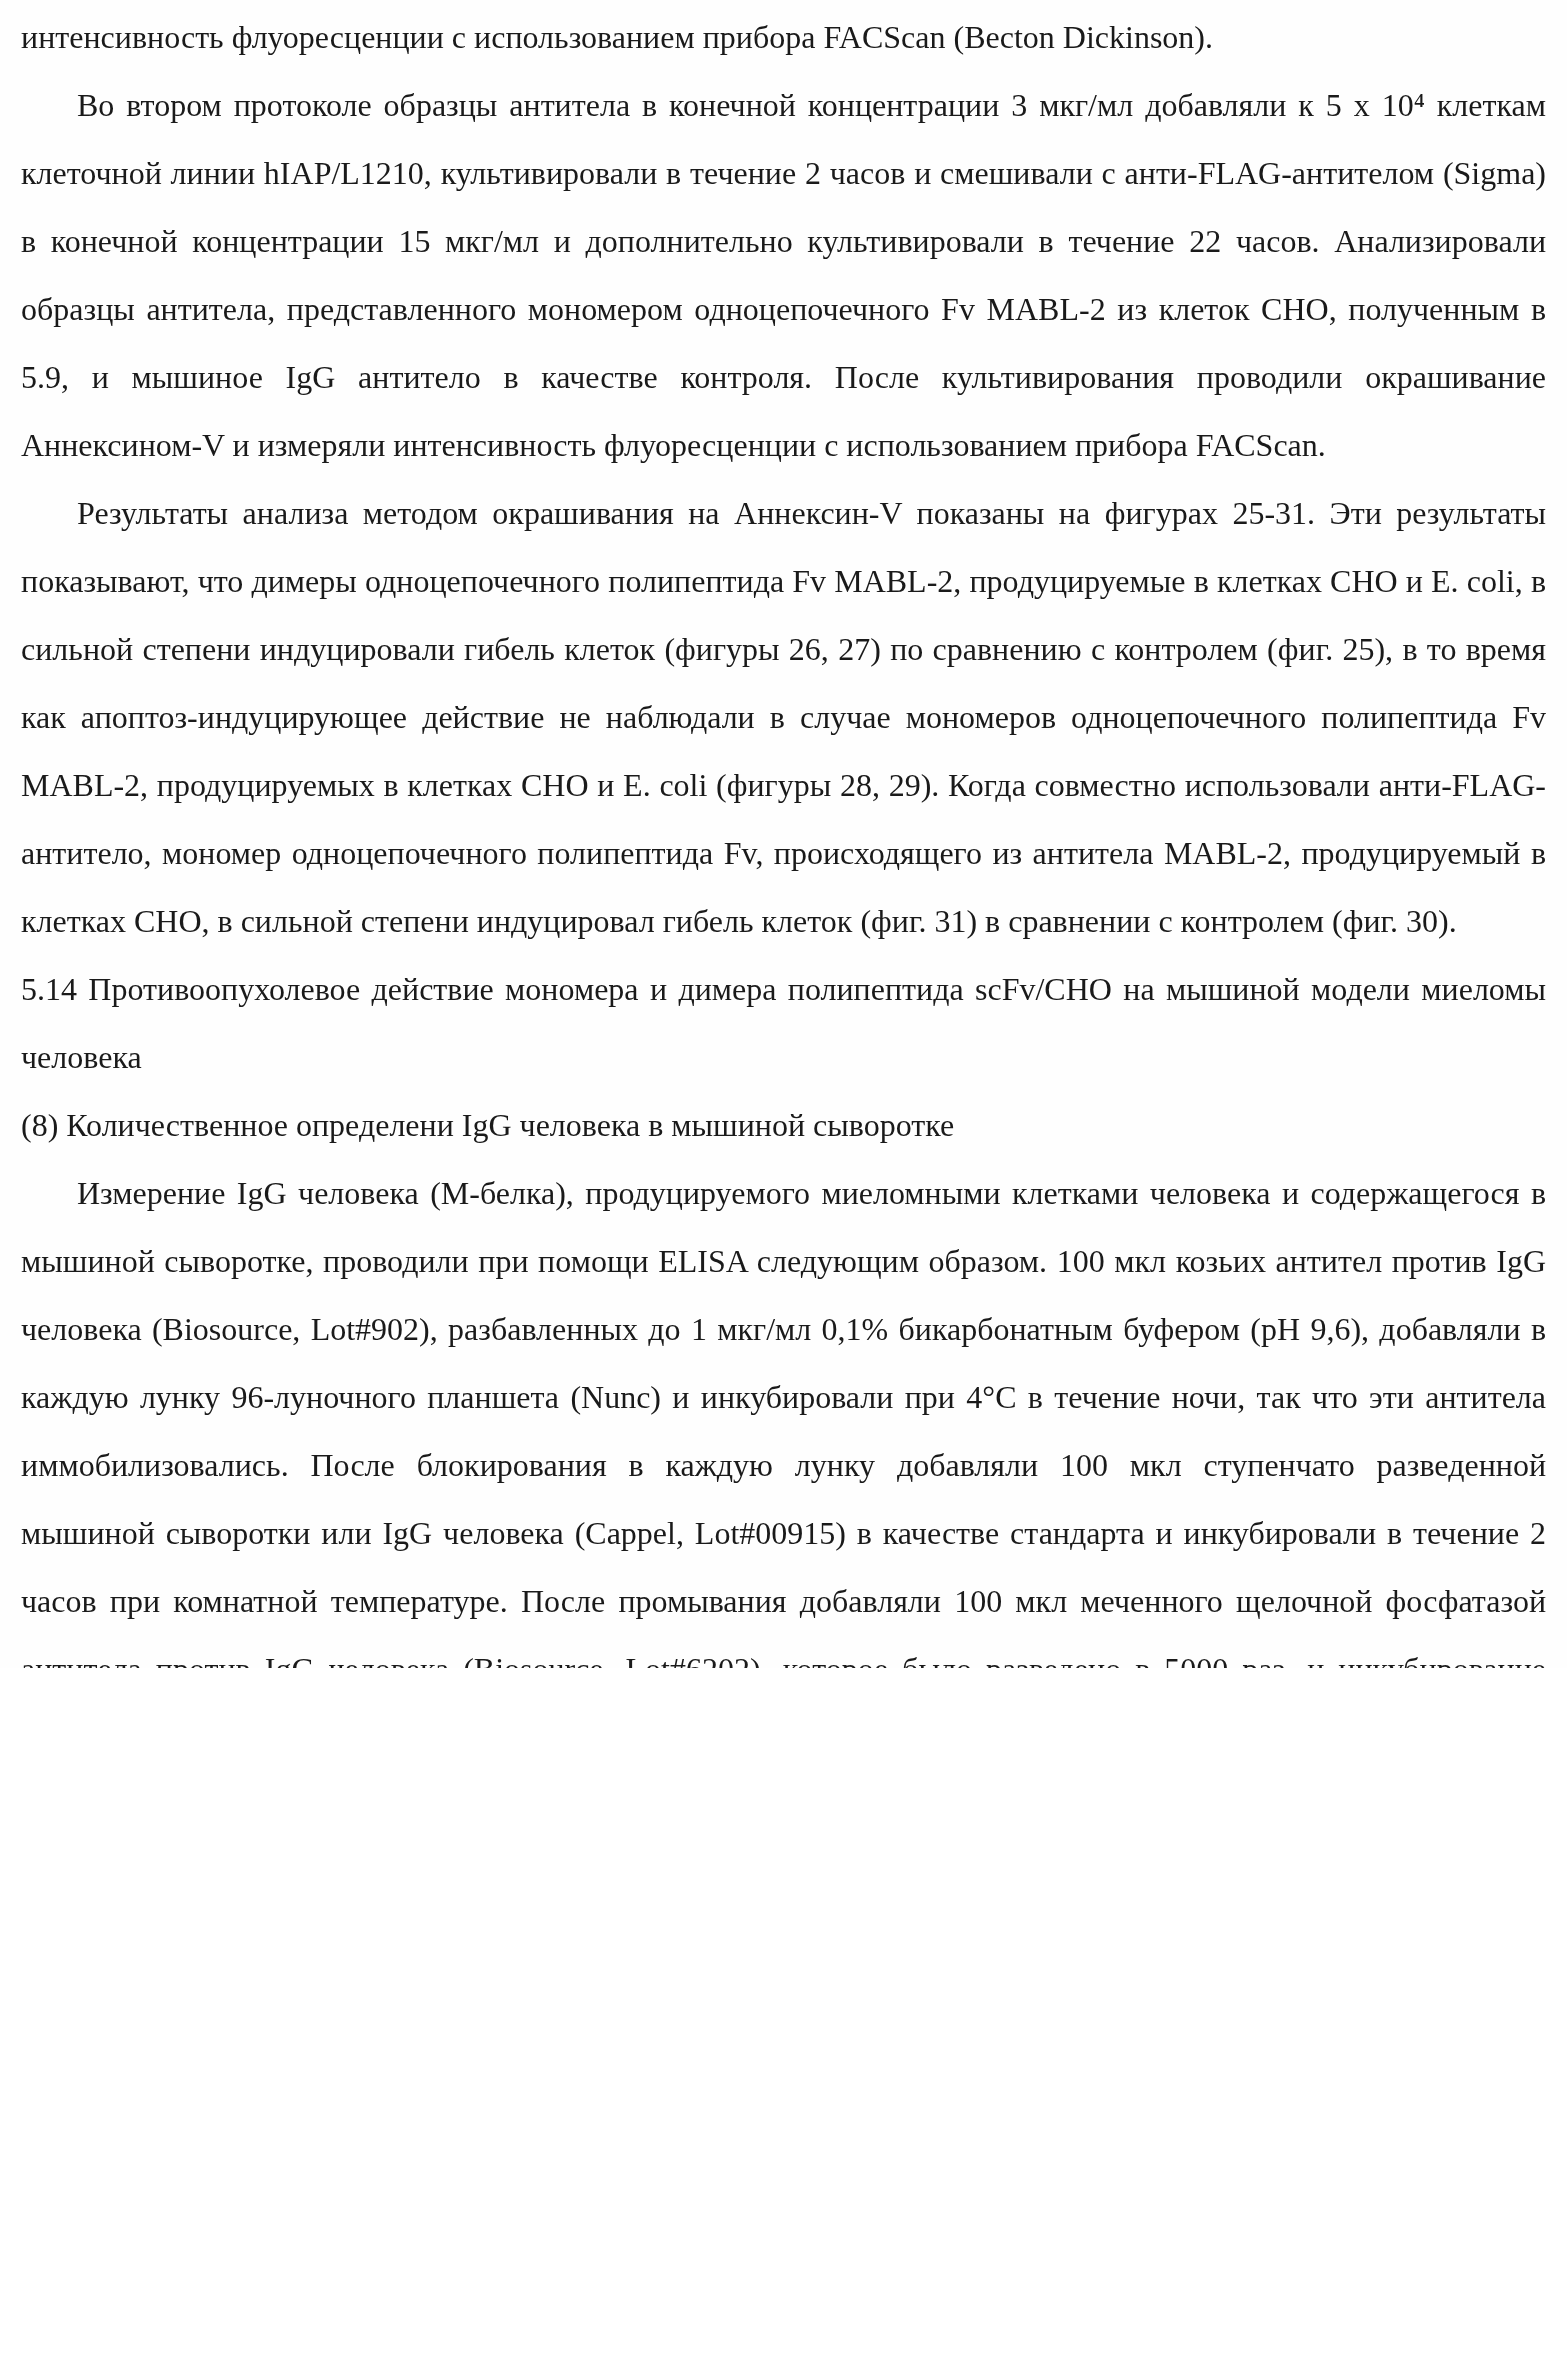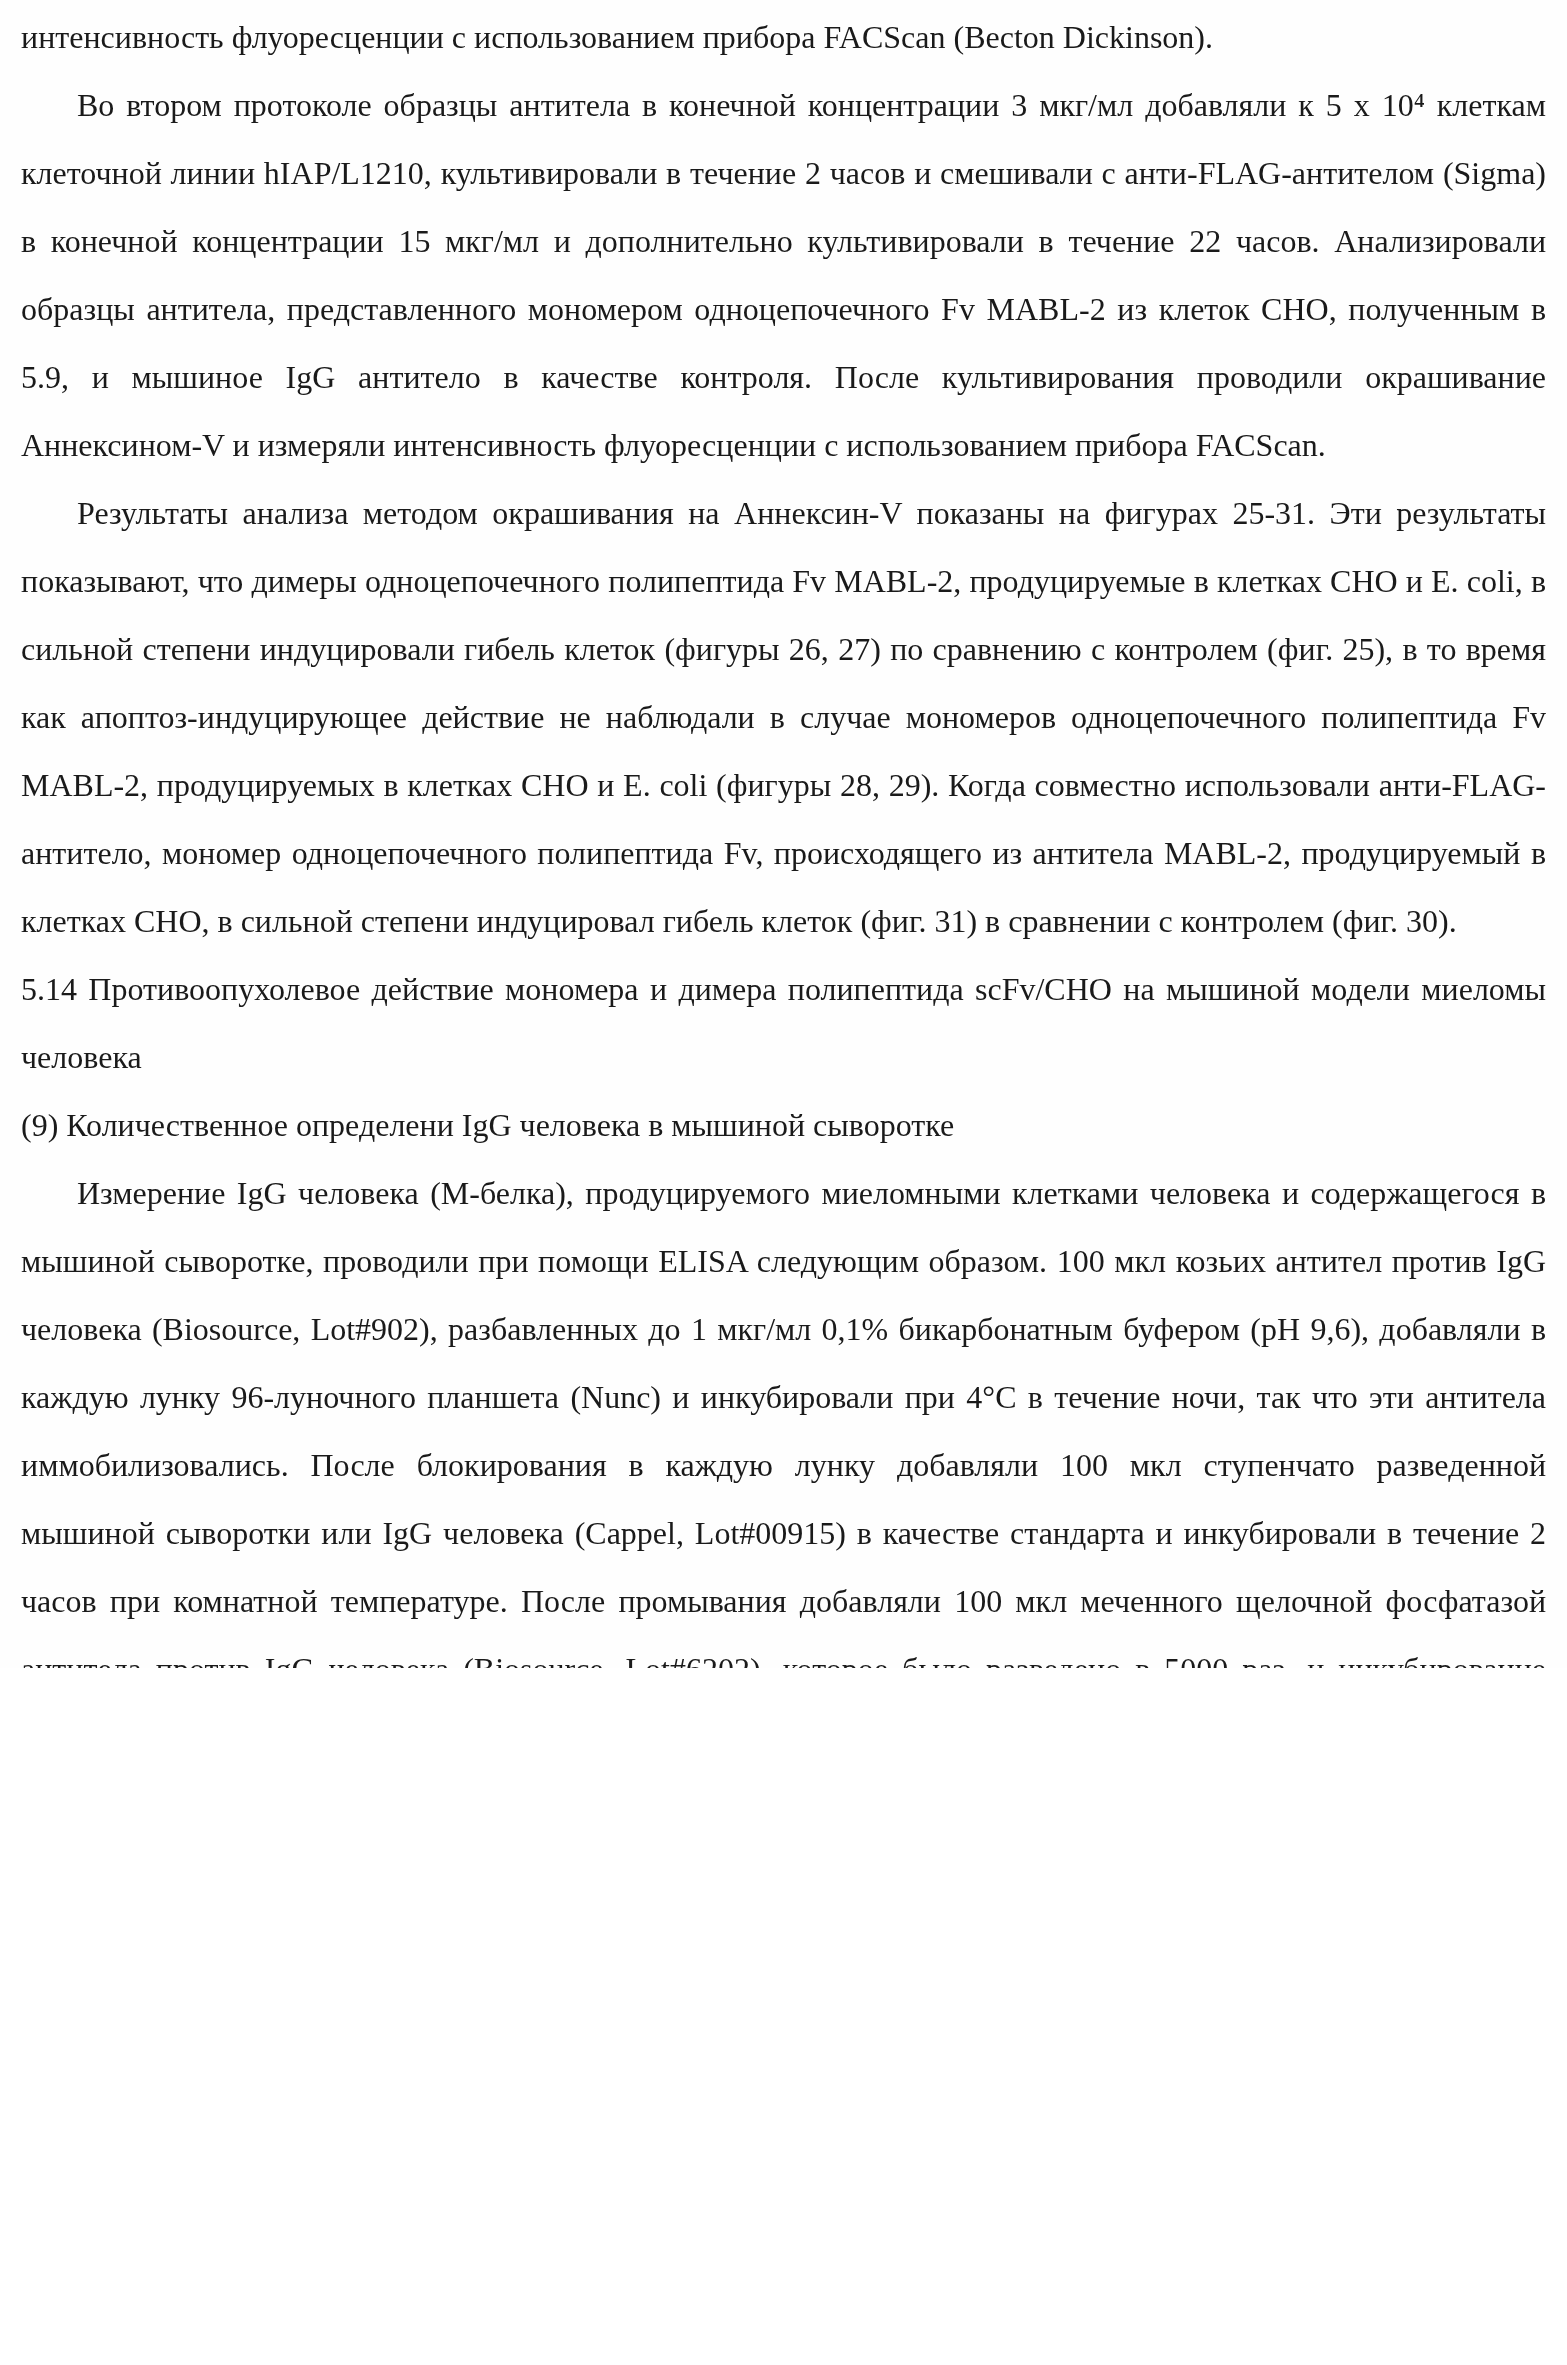--- a/index.html
+++ b/index.html
@@ -38,17 +38,17 @@
 
 <div class="page">
   <p class="para continuation">интенсивность флуоресценции с использованием прибора FACScan (Becton Dickinson).</p>
 
   <p class="para indented">Во втором протоколе образцы антитела в конечной концентрации 3 мкг/мл добавляли к 5 x 10⁴ клеткам клеточной линии hIAP/L1210, культивировали в течение 2 часов и смешивали с анти-FLAG-антителом (Sigma) в конечной концентрации 15 мкг/мл и дополнительно культивировали в течение 22 часов. Анализировали образцы антитела, представленного мономером одноцепочечного Fv MABL-2 из клеток CHO, полученным в 5.9, и мышиное IgG антитело в качестве контроля. После культивирования проводили окрашивание Аннексином-V и измеряли интенсивность флуоресценции с использованием прибора FACScan.</p>
 
   <p class="para indented">Результаты анализа методом окрашивания на Аннексин-V показаны на фигурах 25-31. Эти результаты показывают, что димеры одноцепочечного полипептида Fv MABL-2, продуцируемые в клетках CHO и E. coli, в сильной степени индуцировали гибель клеток (фигуры 26, 27) по сравнению с контролем (фиг. 25), в то время как апоптоз-индуцирующее действие не наблюдали в случае мономеров одноцепочечного полипептида Fv MABL-2, продуцируемых в клетках CHO и E. coli (фигуры 28, 29). Когда совместно использовали анти-FLAG-антитело, мономер одноцепочечного полипептида Fv, происходящего из антитела MABL-2, продуцируемый в клетках CHO, в сильной степени индуцировал гибель клеток (фиг. 31) в сравнении с контролем (фиг. 30).</p>
 
   <p class="para heading">5.14 Противоопухолевое действие мономера и димера полипептида scFv/CHO на мышиной модели миеломы человека</p>
 
-  <p class="para heading">(9) Количественное определени IgG человека в мышиной сыворотке</p>
+  <p class="para heading">(8) Количественное определени IgG человека в мышиной сыворотке</p>
 
   <p class="para indented">Измерение IgG человека (М-белка), продуцируемого миеломными клетками человека и содержащегося в мышиной сыворотке, проводили при помощи ELISA следующим образом. 100 мкл козьих антител против IgG человека (Biosource, Lot#902), разбавленных до 1 мкг/мл 0,1% бикарбонатным буфером (pH 9,6), добавляли в каждую лунку 96-луночного планшета (Nunc) и инкубировали при 4°C в течение ночи, так что эти антитела иммобилизовались. После блокирования в каждую лунку добавляли 100 мкл ступенчато разведенной мышиной сыворотки или IgG человека (Cappel, Lot#00915) в качестве стандарта и инкубировали в течение 2 часов при комнатной температуре. После промывания добавляли 100 мкл меченного щелочной фосфатазой антитела против IgG человека (Biosource, Lot#6202), которое было разведено в 5000 раз, и инкубирование проводили в течение 1 часа при комнатной температуре. После промывания добавляли раствор субстрата. После инкубирования измеряли поглощение при 405 нм с использованием Microplate Reader Model 3550 (BioRad). Концентрацию IgG человека в мышиной сыворотке рассчитывали из калибровочной кривой, построенной на основании</p>
 </div>
 
 
 </body></html>

